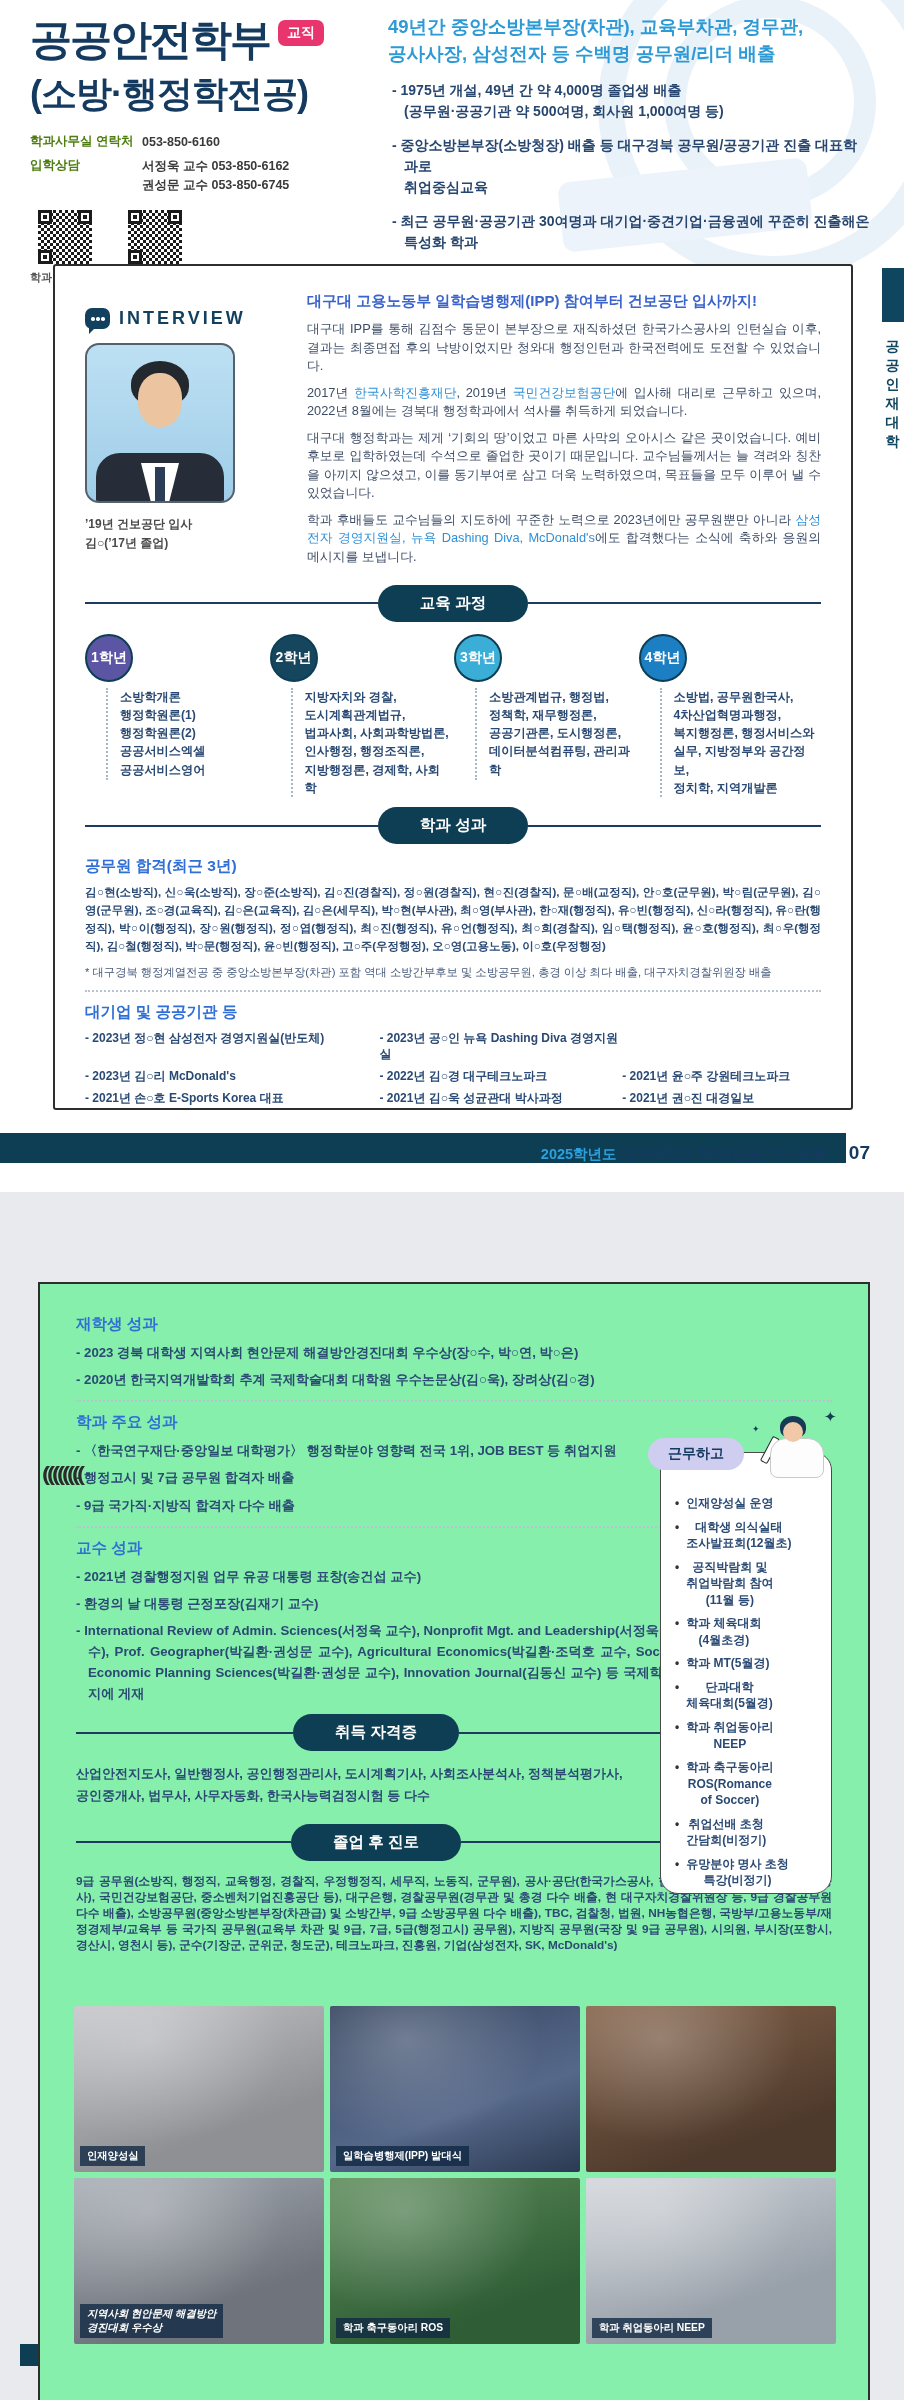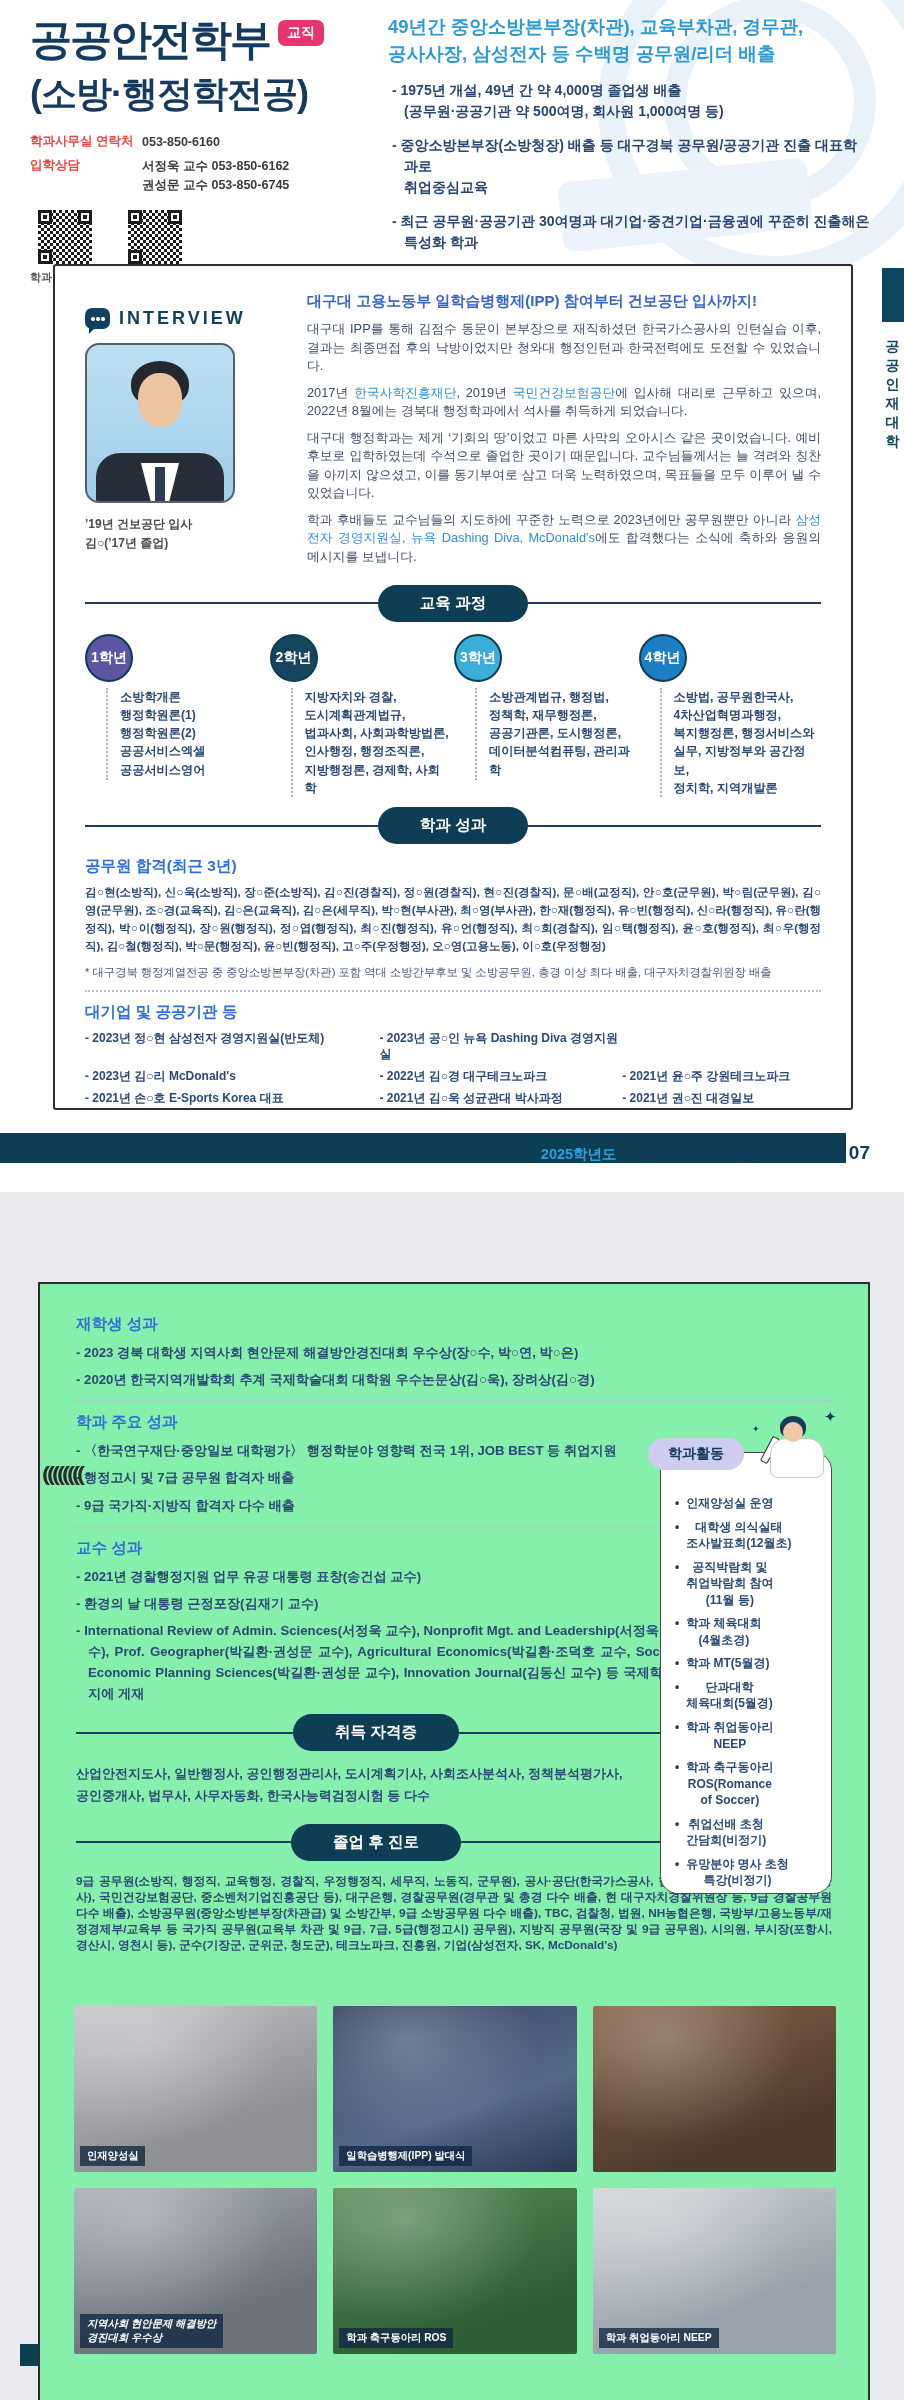--- a/index.html
+++ b/index.html
@@ -9,21 +9,21 @@
   .page1{position:absolute;left:0;top:0;width:904px;height:1192px;background:#fff;overflow:hidden;}
   .deco-ring1{position:absolute;left:598px;top:-70px;width:300px;height:300px;border:26px solid #e9f1f9;border-radius:50%;}
   .deco-ring2{position:absolute;left:664px;top:-4px;width:168px;height:168px;border:22px solid #e9f1f9;border-radius:50%;}
   .deco-cap{position:absolute;left:560px;top:170px;width:250px;height:70px;background:#edf3fa;transform:rotate(-6deg);border-radius:12px;}
   .h-block{position:absolute;left:30px;top:12px;z-index:2;}
   .h-title{font-size:42px;font-weight:900;color:#143a60;letter-spacing:-2px;display:inline;}
   .h-badge{display:inline-block;background:#e8356d;color:#fff;font-size:14px;font-weight:800;padding:4px 9px;border-radius:7px;vertical-align:top;margin:8px 0 0 8px;}
   .h-sub{font-size:36px;font-weight:800;color:#143a60;letter-spacing:-1px;margin-top:2px;}
   .contacts{margin-top:14px;font-size:12.5px;}
   .c-row{display:flex;margin-bottom:5px;}
-  .c-label{width:112px;color:#ef4444;font-weight:800;flex-shrink:0;}
+  .c-label{width:112px;color:#4d7c0f;font-weight:800;flex-shrink:0;}
   .c-val{color:#3a3a3a;font-weight:600;white-space:pre-line;line-height:1.5;}
   .qr-row{margin-top:16px;display:flex;gap:28px;}
   .qr-wrap{text-align:center;}
   .qr{width:54px;height:54px;background:repeating-conic-gradient(#1b1b1b 0% 25%,#fff 0% 50%);background-size:6px 6px;position:relative;margin:0 auto;}
   .fp{position:absolute;width:14px;height:14px;background:#fff;border:3px solid #1b1b1b;box-sizing:border-box;}
   .fp::after{content:'';position:absolute;inset:2px;background:#1b1b1b;}
   .fp.tl{top:0;left:0}.fp.tr{top:0;right:0}.fp.bl{bottom:0;left:0}
   .qr-label{font-size:11px;color:#555;font-weight:600;margin-top:6px;}
   .headline{position:absolute;left:388px;top:14px;width:490px;font-size:18.5px;font-weight:800;color:#2d9ad6;line-height:1.45;white-space:pre-line;z-index:2;}
   .hbullets{position:absolute;left:392px;top:80px;width:478px;z-index:2;}
@@ -81,21 +81,21 @@
   .char{position:absolute;left:724px;top:130px;width:76px;height:64px;z-index:6;}
   .char-hair{position:absolute;left:16px;top:2px;width:26px;height:22px;background:#173a56;border-radius:50% 50% 40% 40%;}
   .char-head{position:absolute;left:19px;top:8px;width:20px;height:20px;background:#f2c9a8;border-radius:50%;}
   .char-body{position:absolute;left:6px;top:24px;width:52px;height:38px;background:#fdfdfd;border:1.5px solid #c9c9c9;border-radius:16px 16px 8px 8px;}
   .char-pencil{position:absolute;left:2px;top:22px;width:6px;height:26px;background:#fff;border:1.5px solid #2b2b2b;transform:rotate(28deg);border-radius:2px;}
   .spark{position:absolute;color:#173a56;font-size:15px;}
   .spark.s1{left:60px;top:-6px;}
   .spark.s2{left:-12px;top:10px;font-size:9px;}
   .act-item{display:flex;gap:7px;font-size:12px;font-weight:600;color:#2a4a74;line-height:1.38;margin-bottom:7px;white-space:pre-line;}
   .act-item::before{content:'•';color:#333;flex-shrink:0;}
-  .photos{position:absolute;left:34px;top:722px;width:762px;display:grid;grid-template-columns:repeat(3,1fr);gap:16px;}
+  .photos{position:absolute;left:34px;top:722px;width:762px;display:grid;grid-template-columns:repeat(3,1fr);gap:6px;}
   .photo{height:166px;position:relative;overflow:hidden;border-radius:2px;}
   .photo:nth-child(1){background:linear-gradient(160deg,#c6c7cb,#8e9094 70%);}
   .photo:nth-child(2){background:linear-gradient(160deg,#33435e,#56688a 60%,#2b3a52);}
   .photo:nth-child(3){background:linear-gradient(160deg,#86644b,#4e3a2c 75%);}
   .photo:nth-child(4){background:linear-gradient(160deg,#a8aeb6,#6f747c 70%);font-style:italic;}
   .photo:nth-child(5){background:linear-gradient(160deg,#5d8c5b,#2f5d35 75%);}
   .photo:nth-child(6){background:linear-gradient(160deg,#d3d7dc,#98a0a9 70%);}
   .photo::after{content:'';position:absolute;inset:0;background:radial-gradient(ellipse at 30% 20%,rgba(255,255,255,.25),transparent 55%);}
   .photo-caption{position:absolute;left:6px;bottom:6px;background:rgba(16,40,66,.78);color:#fff;font-size:10.3px;font-weight:600;padding:3px 7px;line-height:1.35;max-width:86%;white-space:pre-line;z-index:2;}
   .photo-caption:empty{display:none;}
@@ -293,21 +293,21 @@
   <div class="certs-text narrow">산업안전지도사, 일반행정사, 공인행정관리사, 도시계획기사, 사회조사분석사, 정책분석평가사,
 공인중개사, 법무사, 사무자동화, 한국사능력검정시험 등 다수</div>
 
   <div class="pill-row narrow" style="margin-top:16px;">
     <span class="pill-line"></span>
     <span class="pill">졸업 후 진로</span>
     <span class="pill-line"></span>
   </div>
   <div class="career-text">9급 공무원(소방직, 행정직, 교육행정, 경찰직, 우정행정직, 세무직, 노동직, 군무원), 공사·공단(한국가스공사, 한국국토정보공사(구 대한지적공사), 국민건강보험공단, 중소벤처기업진흥공단 등), 대구은행, 경찰공무원(경무관 및 총경 다수 배출, 현 대구자치경찰위원장 등, 9급 경찰공무원 다수 배출), 소방공무원(중앙소방본부장(차관급) 및 소방간부, 9급 소방공무원 다수 배출), TBC, 검찰청, 법원, NH농협은행, 국방부/고용노동부/재정경제부/교육부 등 국가직 공무원(교육부 차관 및 9급, 7급, 5급(행정고시) 공무원), 지방직 공무원(국장 및 9급 공무원), 시의원, 부시장(포항시, 경산시, 영천시 등), 군수(기장군, 군위군, 청도군), 테크노파크, 진흥원, 기업(삼성전자, SK, McDonald's)</div>
 
-  <div class="activities-pill">학과활동</div>
+  <div class="activities-pill">근무하고</div>
   <div class="coil">((((((((</div>
   <div class="char">
     <span class="spark s1">✦</span>
       <span class="spark s2">✦</span>
     <div class="char-pencil"></div>
     <div class="char-body"></div>
     <div class="char-hair"></div>
     <div class="char-head"></div>
   </div>
   <div class="activities-box">

